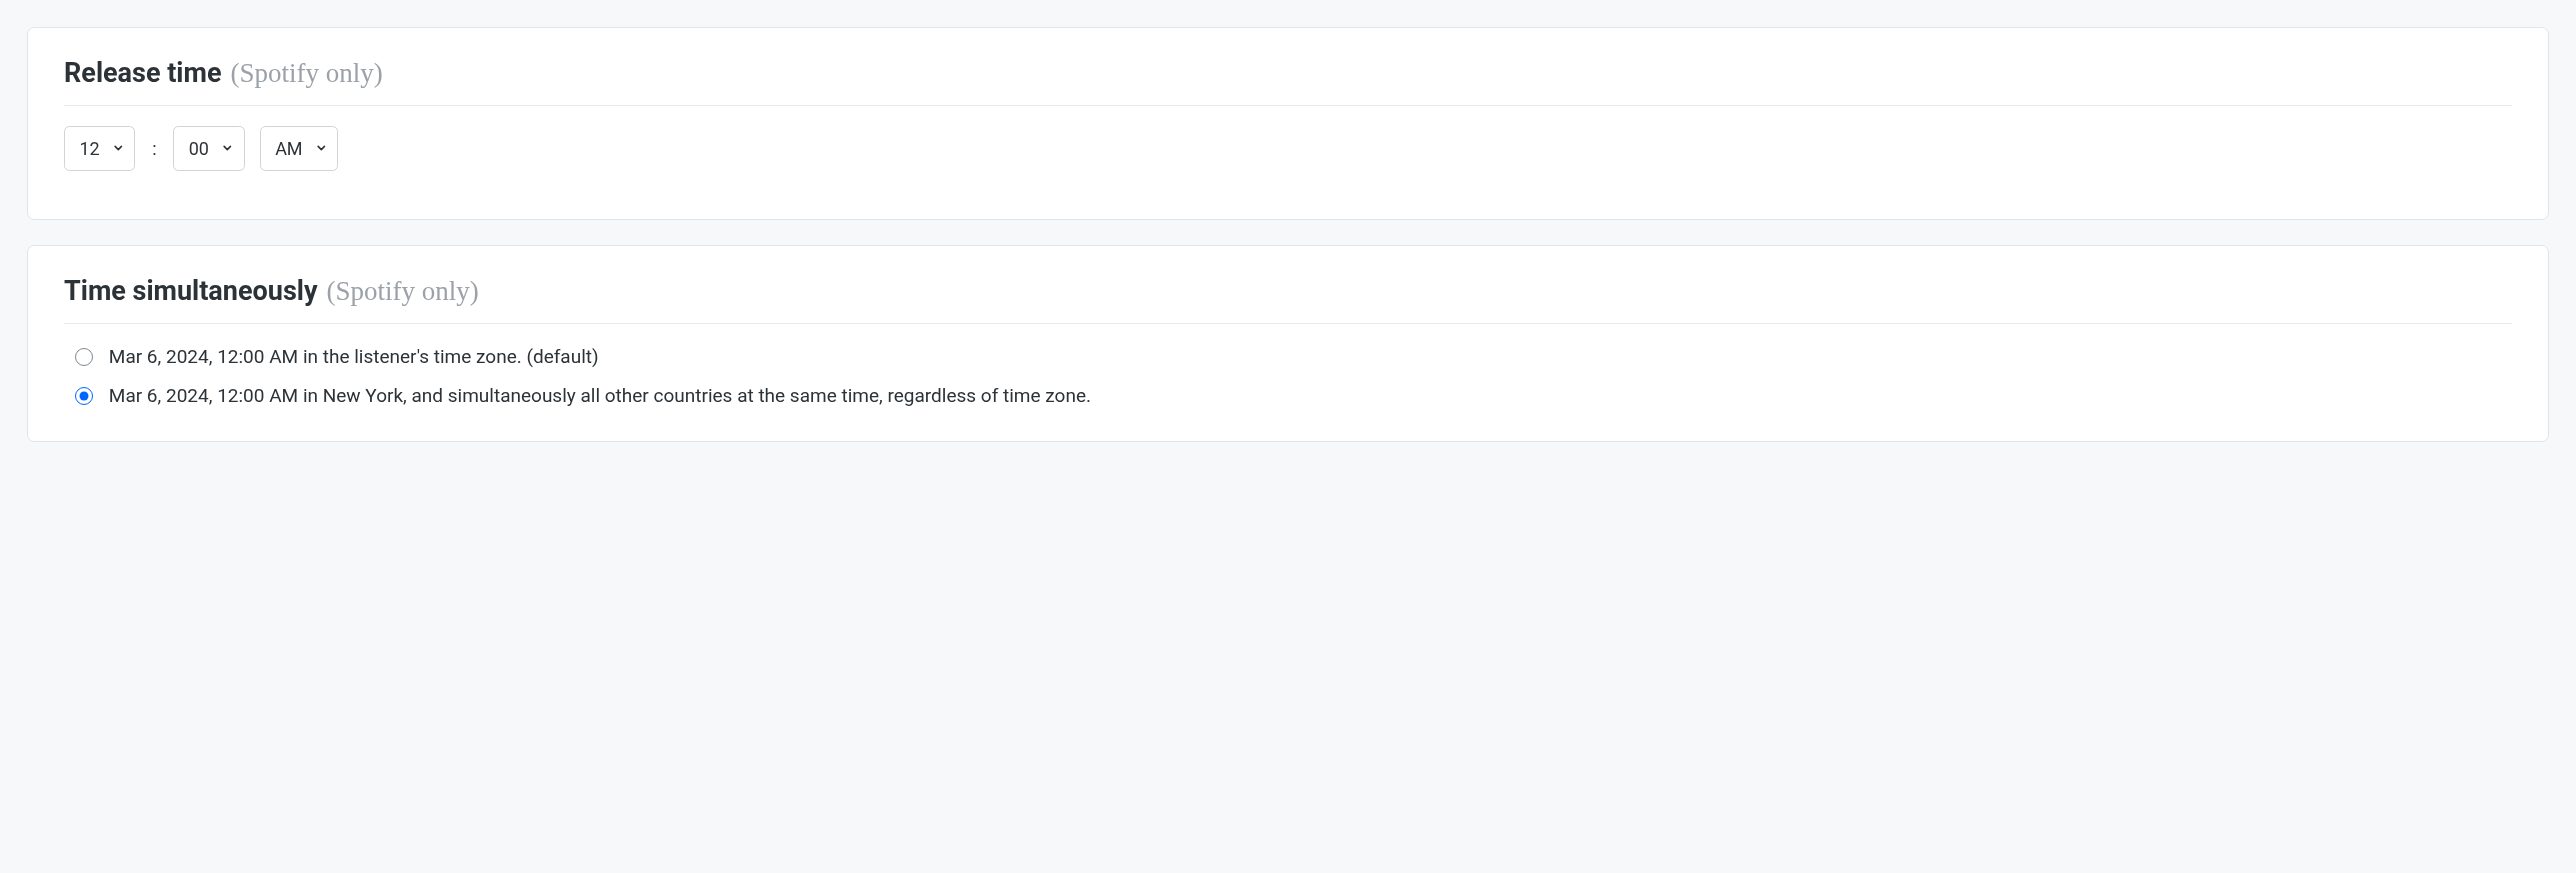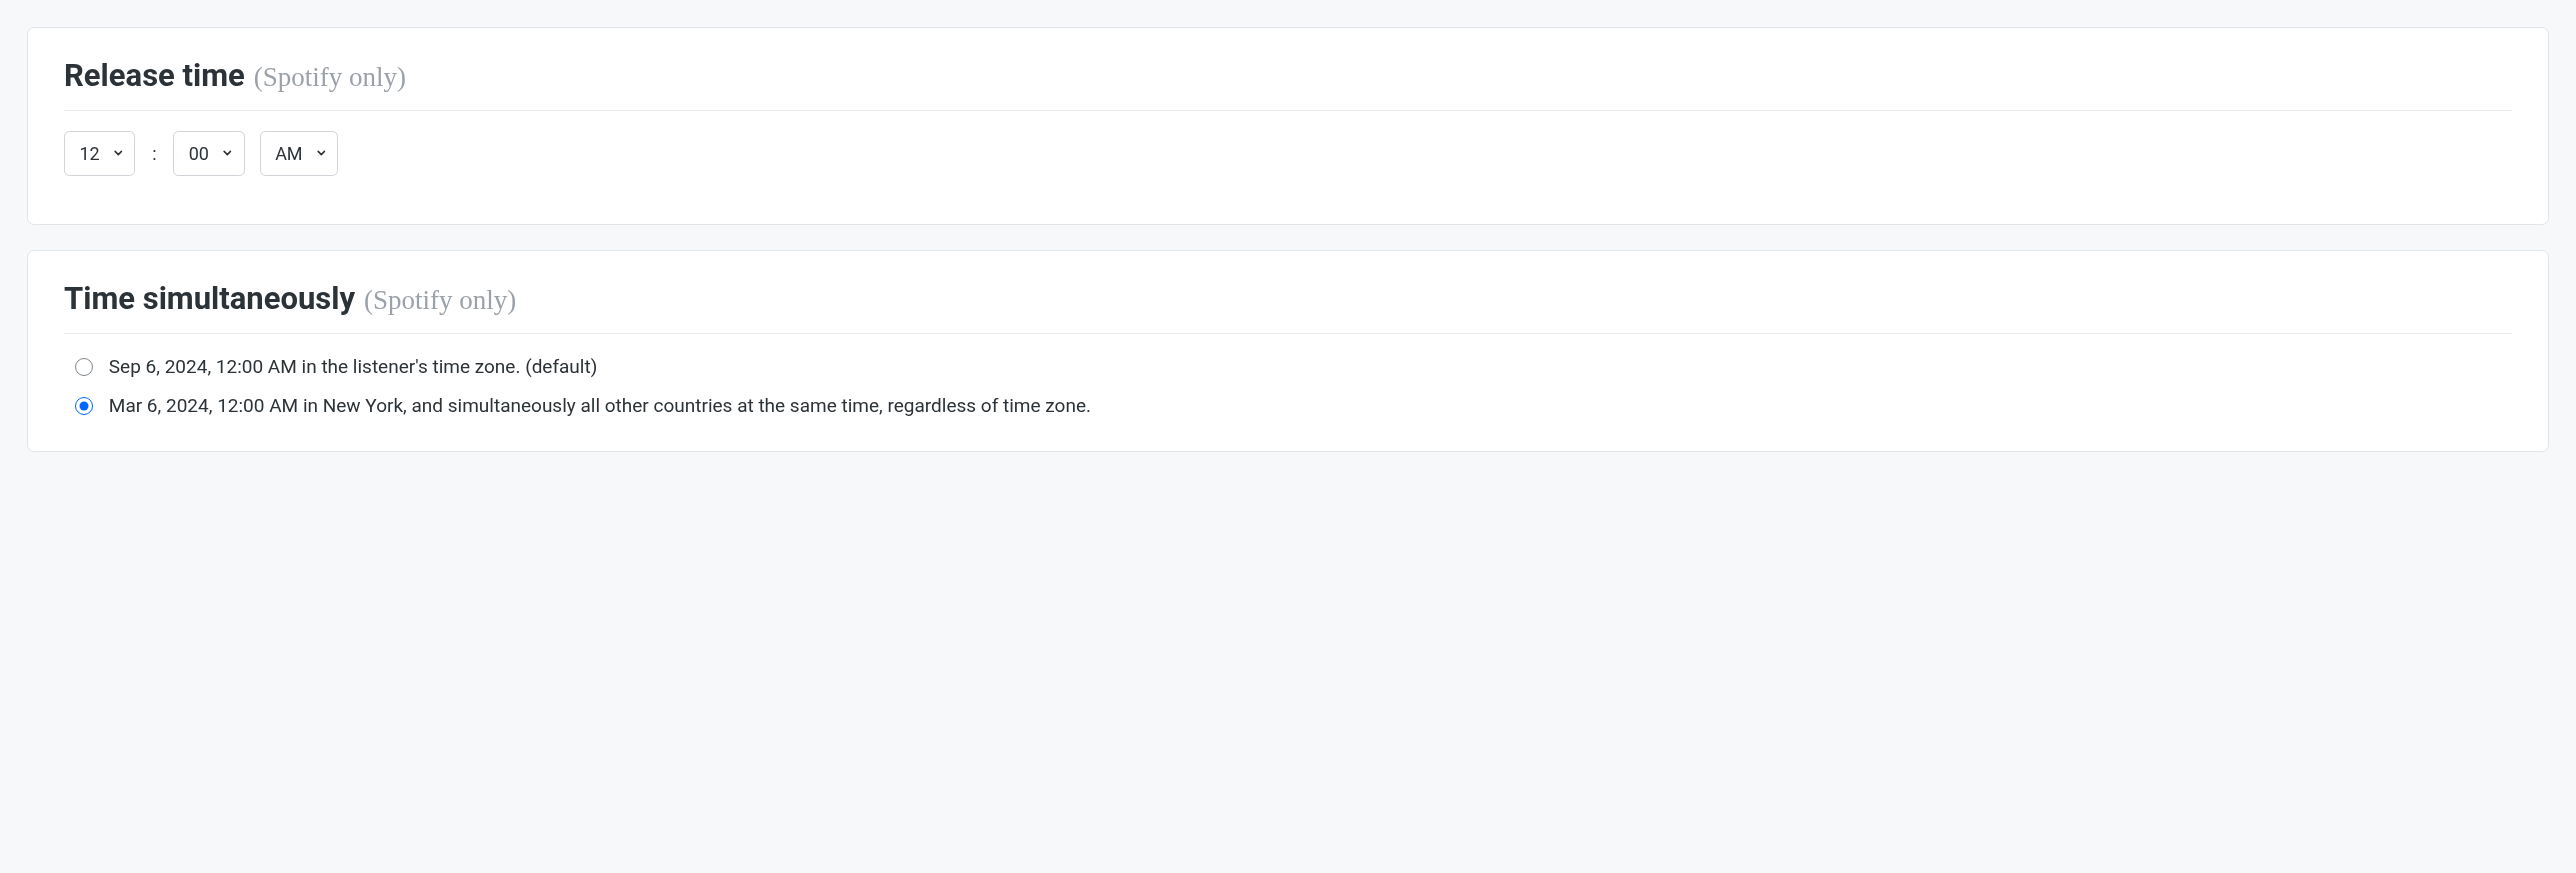--- a/index.html
+++ b/index.html
@@ -23,21 +23,21 @@
       margin-bottom: 25px;
     }
     
     .card-header {
       padding-bottom: 16px;
       border-bottom: 0.9px solid #e8eaed;
       margin-bottom: 20px;
     }
     
     .card-title {
-      font-size: 31px;
+      font-size: 27px;
       font-weight: 700;
       color: #2c3338;
       display: inline;
     }
     
     .card-subtitle {
       font-size: 27px;
       font-weight: 400;
       color: #9ba1a8;
       margin-left: 5.4px;
@@ -183,21 +183,21 @@
 
 <div class="card">
   <div class="card-header">
     <span class="card-title">Time simultaneously</span>
     <span class="card-subtitle">(Spotify only)</span>
   </div>
 
   <div class="radio-group">
     <label class="radio-option">
       <span class="radio-circle"></span>
-      <span class="radio-label">Sep 6, 2024, 12:00 AM in the listener's time zone. (default)</span>
+      <span class="radio-label">Mar 6, 2024, 12:00 AM in the listener's time zone. (default)</span>
     </label>
 
     <label class="radio-option">
       <span class="radio-circle checked"></span>
       <span class="radio-label">Mar 6, 2024, 12:00 AM in New York, and simultaneously all other countries at the same time, regardless of time zone.</span>
     </label>
   </div>
 </div>
 
 

